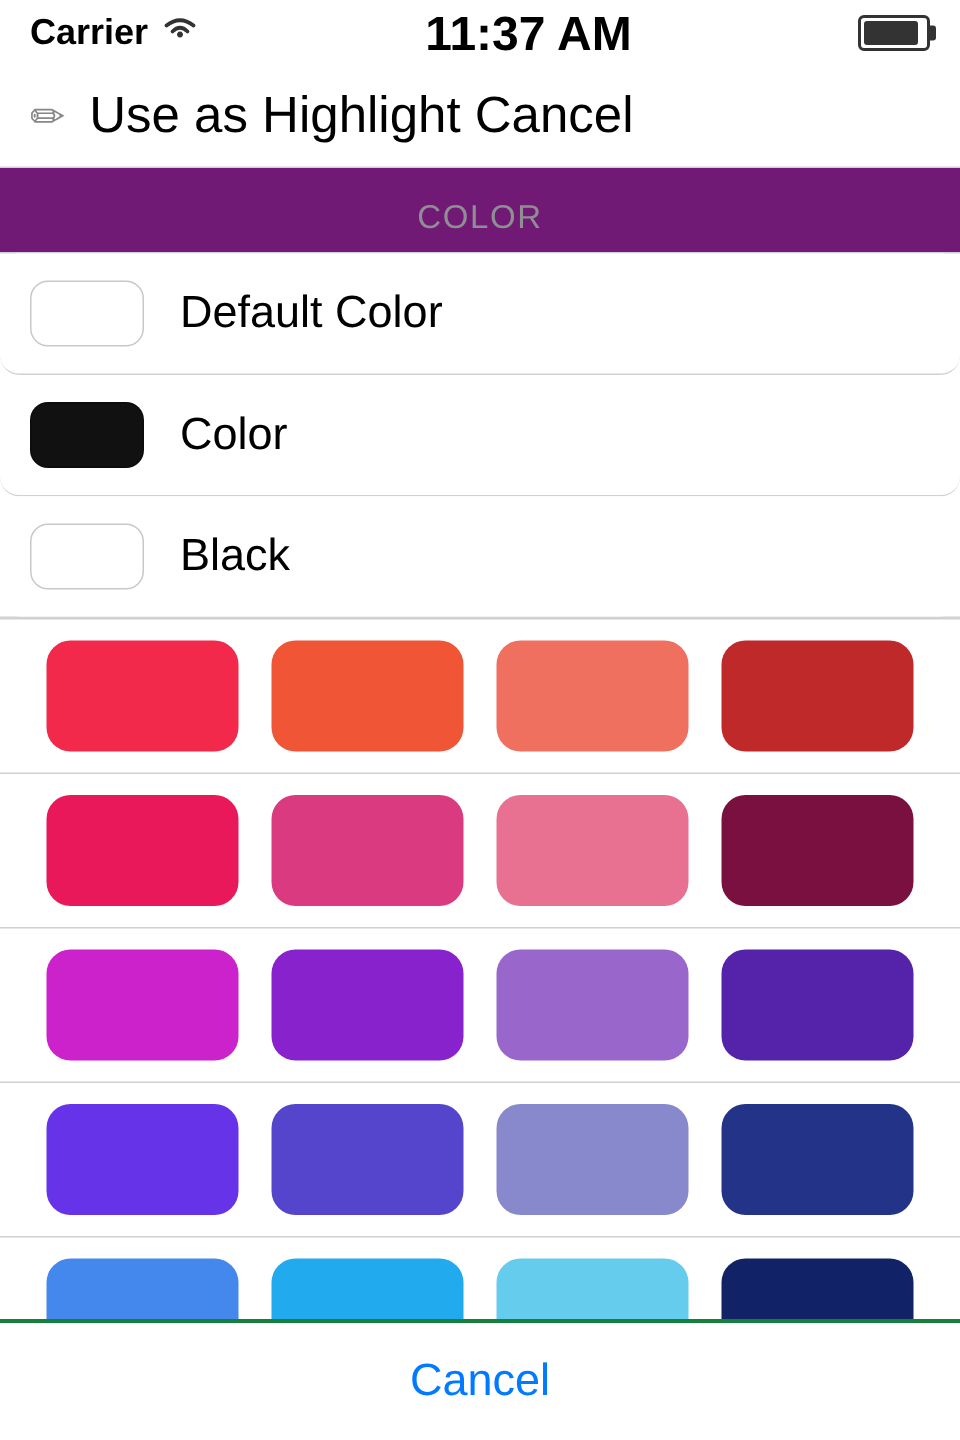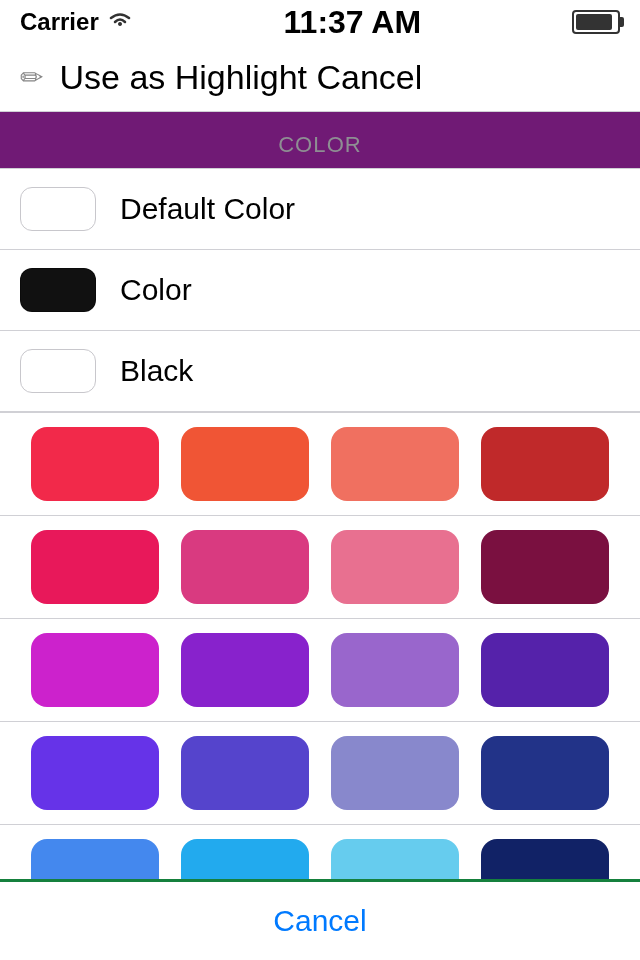--- a/index.html
+++ b/index.html
@@ -103,20 +103,21 @@
       border-bottom: 1px solid #d0d0d5;
     }
 
     .list-item {
       display: flex;
       align-items: center;
       padding: 18px 20px;
       border-bottom: 1px solid #d0d0d5;
       background: white;
       min-height: 80px;
+      border-radius: 13px;
     }
     .list-item:last-child {
       border-bottom: none;
     }
 
     .color-swatch {
       width: 76px;
       height: 44px;
       border-radius: 12px;
       margin-right: 24px;

